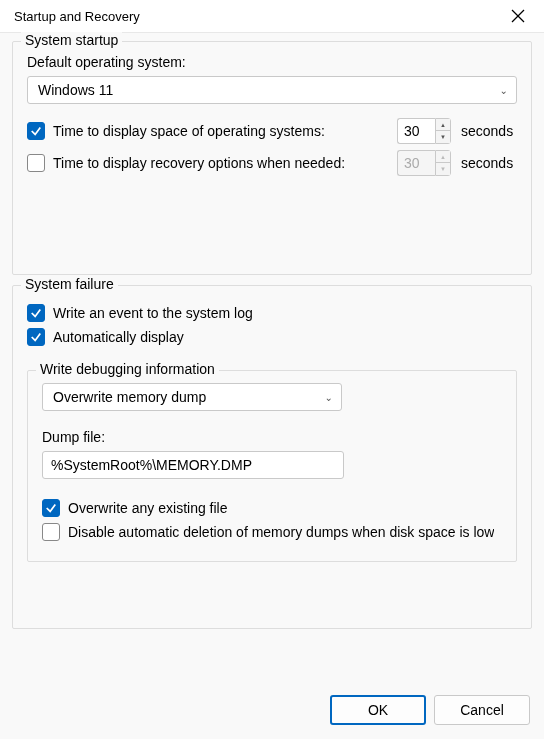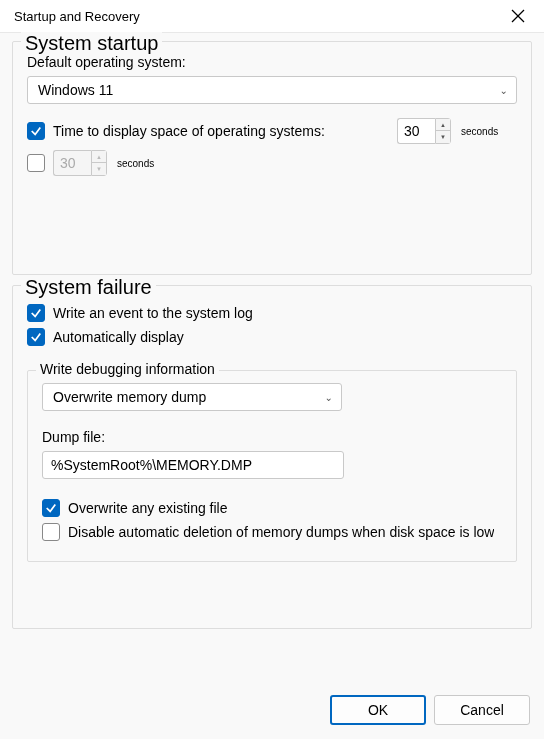--- a/index.html
+++ b/index.html
@@ -49,21 +49,21 @@
       padding: 12px 14px 14px 14px;
       position: relative;
       background: #f9f9f9;
     }
     .group-title {
       position: absolute;
       top: -10px;
       left: 8px;
       background: #f9f9f9;
       padding: 0 4px;
-      font-size: 20px;
+      font-size: 14px;
       color: #000;
     }
     .label {
       color: #000;
       font-size: 14px;
       margin-bottom: 6px;
     }
     .select {
       width: 100%;
       height: 28px;
@@ -151,21 +151,21 @@
       align-items: center;
       justify-content: center;
       background: #f4f4f4;
       font-size: 6px;
       color: #555;
       cursor: pointer;
     }
     .spinner-btn:first-child { border-bottom: 1px solid #c9c9c9; }
     .disabled .spinner-btn { color: #bbb; cursor: default; }
     .seconds-label {
-      font-size: 10px;
+      font-size: 14px;
       color: #000;
       margin-left: 2px;
       overflow:hidden;
       width: 56px;
     }
     .sub-group {
       border: 1px solid #ddd;
       border-radius: 2px;
       padding: 12px 20px 14px 14px;
       position: relative;
@@ -268,20 +268,21 @@
           <div class="spinner-btn">▼</div>
         </div>
       </div>
       <span class="seconds-label">seconds</span>
     </div>
 
     <div class="row time">
       <div class="checkbox">
         
       </div>
+      <span class="cklabel">Time to display recovery options when needed:</span>
       <div class="spinner-wrap disabled">
         <input class="spinner-input disabled" disabled="" value="30" style="">
         <div class="spinner-btns">
           <div class="spinner-btn">▲</div>
           <div class="spinner-btn">▼</div>
         </div>
       </div>
       <span class="seconds-label">seconds</span>
     </div>
   </div>

